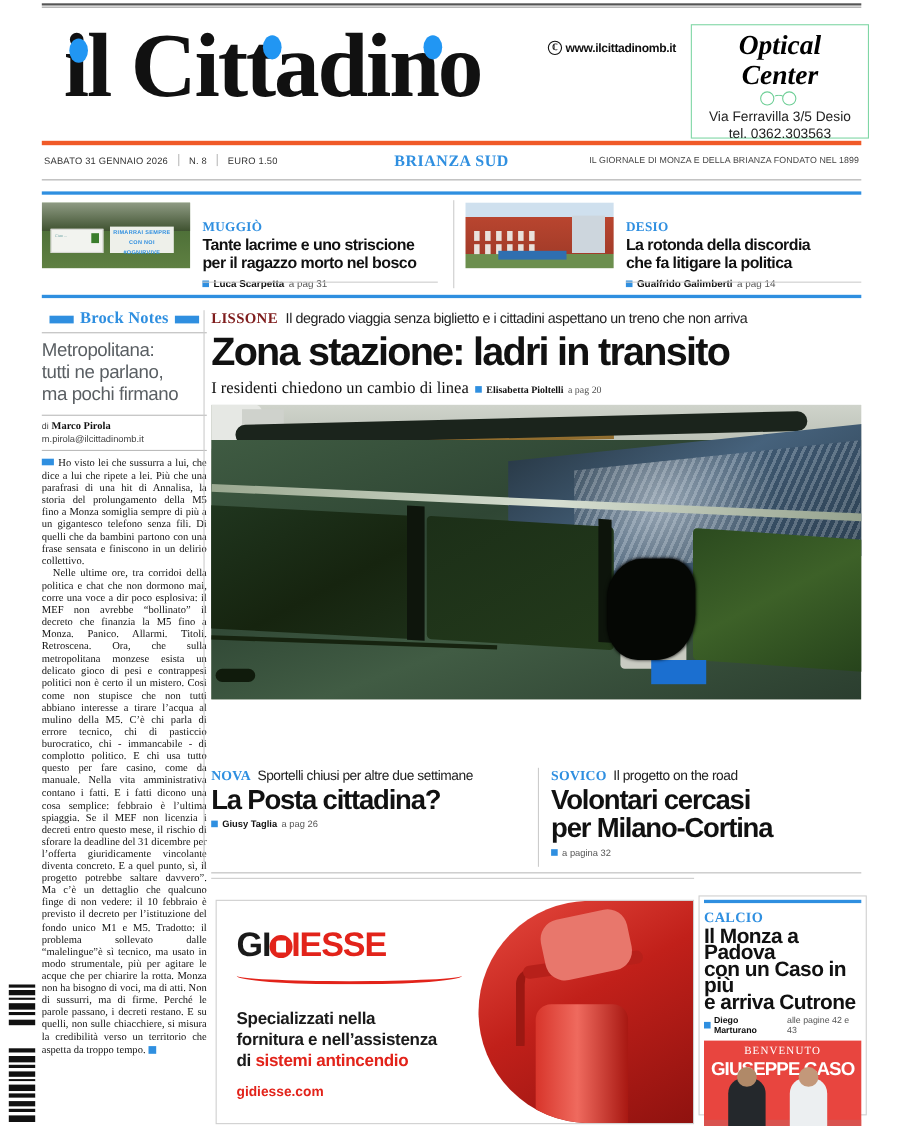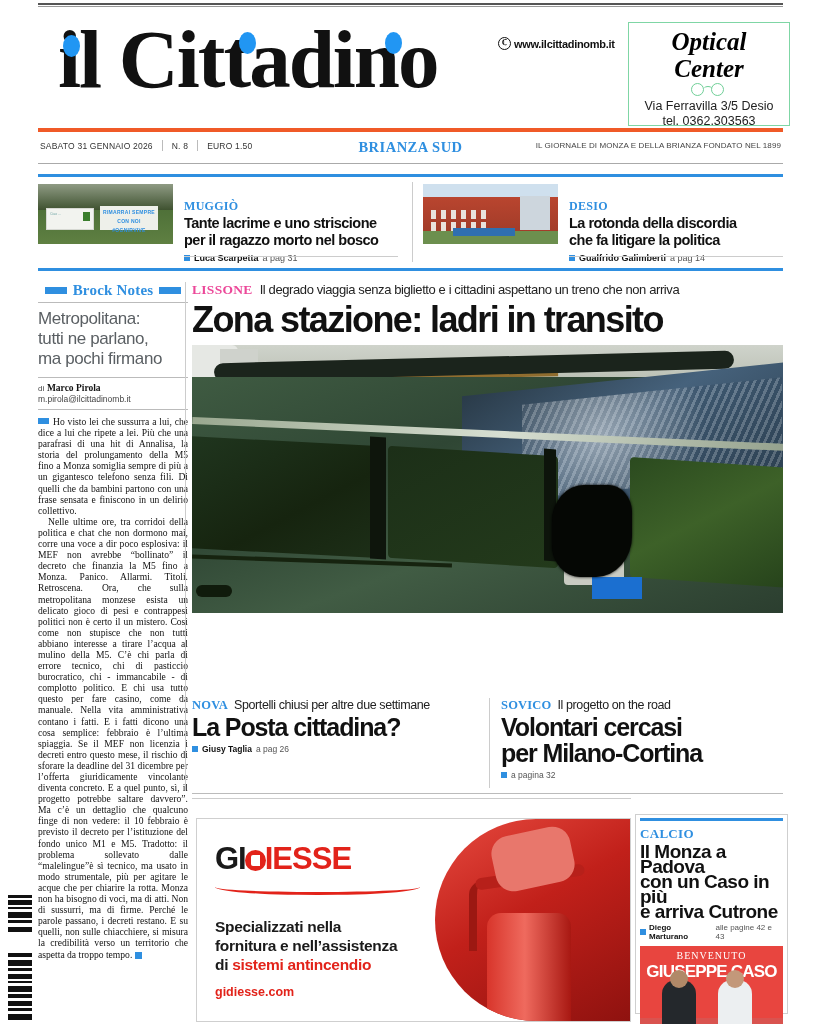--- a/index.html
+++ b/index.html
@@ -143,21 +143,21 @@
   .barcode { position:absolute; left:8px; top:895px; width:24px; height:125px; display:flex; flex-direction:column; justify-content:space-between;}
   .bc-block { display:flex; flex-direction:column; gap:0; }
   .bc-line { width:24px; background:#111; }
 
   
   .main { position:absolute; left:192px; top:282px; width:591px; }
   .vdiv { position:absolute; left:185px; top:282px; width:1px; height:508px; background:#ccc; }
   .m-kickline { display:flex; align-items:baseline; gap:7px; margin-bottom:3px; }
   .m-kicker {
     font-family:"Liberation Serif", serif; font-weight:700; font-size:13.5px;
-    color:#ec4899; letter-spacing:0.3px;
+    color:#7f1d1d; letter-spacing:0.3px;
   }
   .m-summary { font-size:13px; color:#222; letter-spacing:-0.4px; }
   .m-head {
     font-weight:700; font-size:36px; line-height:38px; letter-spacing:-1.6px; color:#111;
   }
   .m-sub {
     font-family:"Liberation Serif", serif; font-size:15px; color:#111;
     margin-top:6px; display:flex; align-items:baseline; gap:6px;
   }
   .m-sub .byl { font-size:9px; display:flex; align-items:center; gap:4px; color:#555; }
@@ -435,20 +435,28 @@
   <div class="vdiv"></div>
 
   <div class="main">
     <div class="m-kickline">
       <span class="m-kicker">LISSONE</span>
       <span class="m-summary">Il degrado viaggia senza biglietto e i cittadini aspettano un treno che non arriva</span>
     </div>
     <div class="m-head">
       <div>Zona stazione: ladri in transito</div>
     </div>
+    <div class="m-sub">
+      <span>I residenti chiedono un cambio di linea</span>
+      <span class="byl">
+        <span class="bsq"></span>
+        <b>Elisabetta Pioltelli</b>
+        <span>a pag 20</span>
+      </span>
+    </div>
     <div class="m-photo">
       <div class="car">
         <div class="bgtop"></div>
         <div class="whitecar"></div>
           <div class="whitecar2"></div>
         <div class="rust"></div>
         <div class="roofrail"></div>
         <div class="body"></div>
         <div class="roofpanel"></div>
         <div class="reflect"></div>

